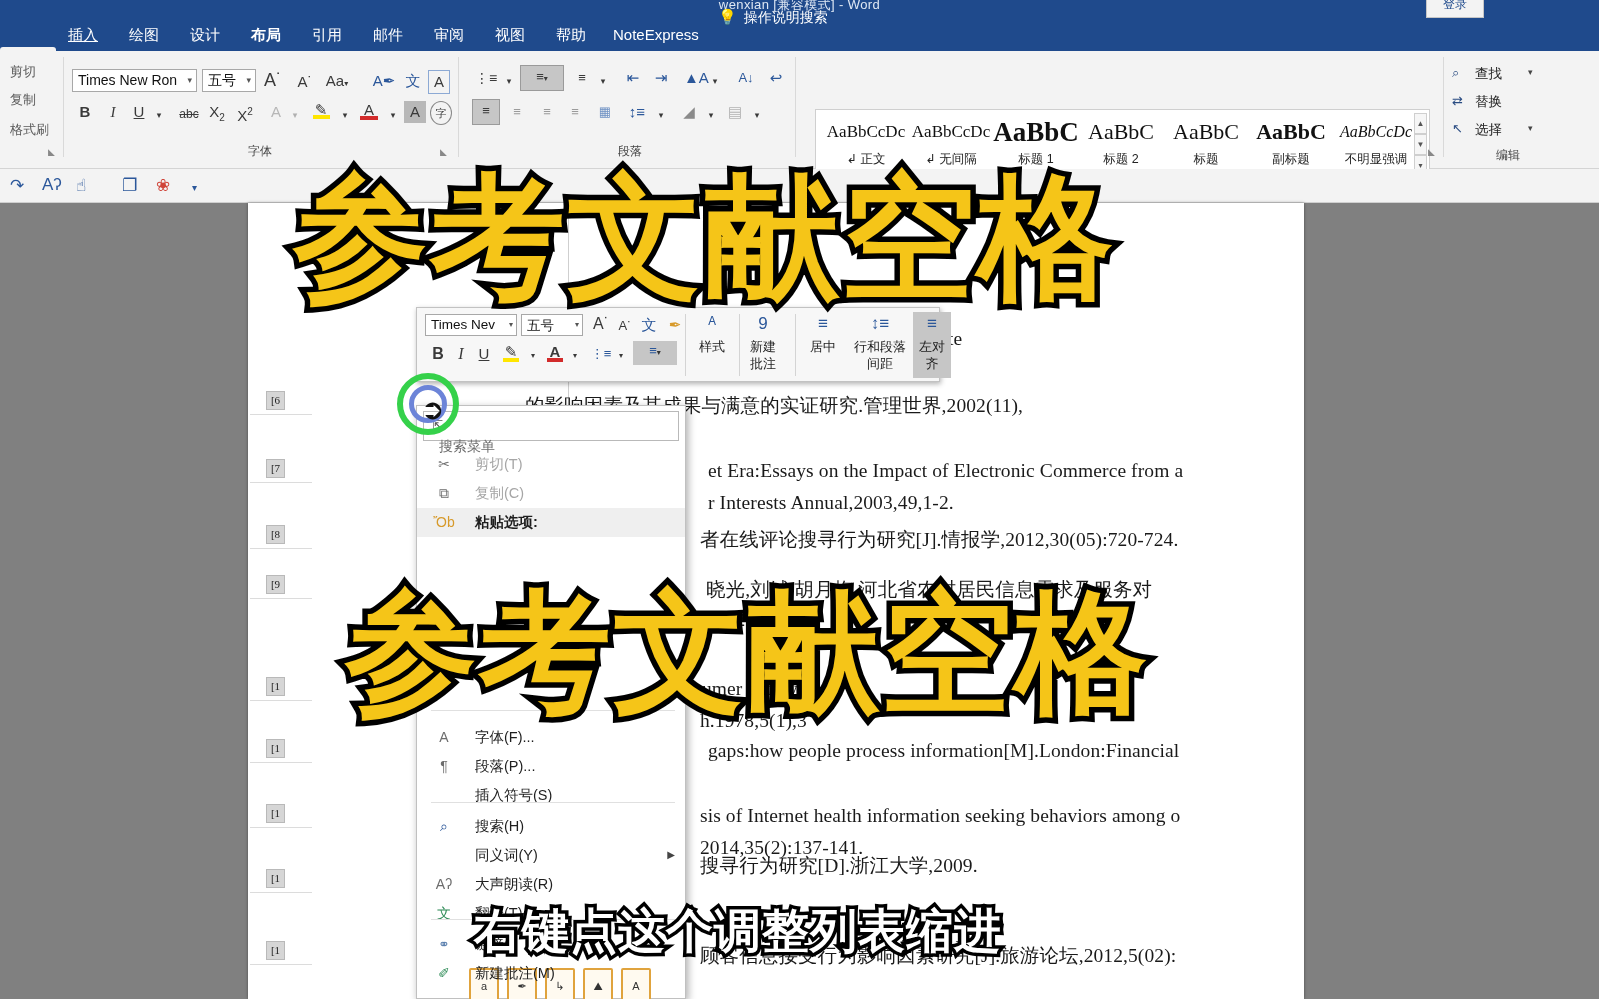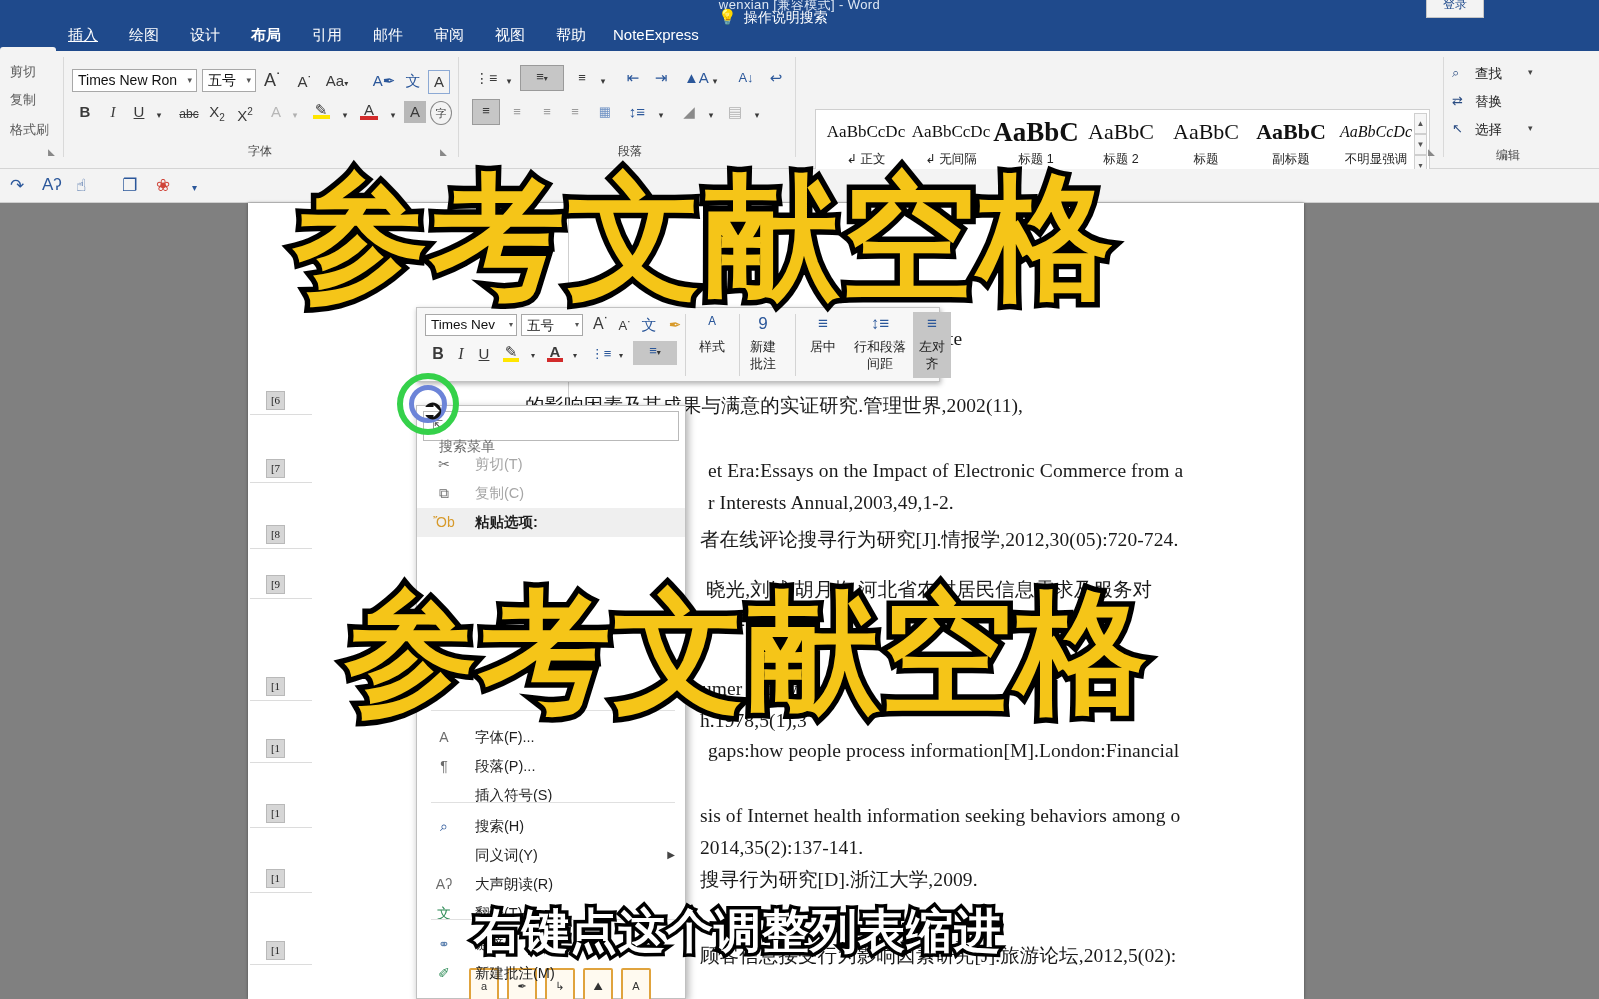--- a/index.html
+++ b/index.html
@@ -381,21 +381,21 @@
     <div class="docline" style="left: 708px; top: 257px;">et Era:Essays on the Impact of Electronic Commerce from a</div>
     <div class="docline" style="left: 708px; top: 289px;">r Interests Annual,2003,49,1-2.</div>
     <div class="docline" style="left: 700px; top: 323px;">者在线评论搜寻行为研究[J].情报学,2012,30(05):720-724.</div>
     <div class="docline" style="left: 706px; top: 373px;">晓光,刘钺,胡月梅.河北省农村居民信息需求及服务对</div>
     <div class="docline" style="left: 706px; top: 406px;">2012,33(0</div>
     <div class="docline" style="left: 702px; top: 475px;">umer Safety</div>
     <div class="docline" style="left: 700px; top: 507px;">h.1978,5(1),3</div>
     <div class="docline" style="left: 708px; top: 537px;">gaps:how people process information[M].London:Financial</div>
     <div class="docline" style="left: 700px; top: 602px;">sis of Internet health information seeking behaviors among o</div>
     <div class="docline" style="left: 700px; top: 634px;">2014,35(2):137-141.</div>
-    <div class="docline" style="left: 700px; top: 663px;">搜寻行为研究[D].浙江大学,2009.</div>
+    <div class="docline" style="left: 700px; top: 649px;">搜寻行为研究[D].浙江大学,2009.</div>
     <div class="docline" style="left: 700px; top: 739px;">顾客信息接受行为影响因素研究[J].旅游论坛,2012,5(02):</div>
     <div class="rowmark" style="top: 188px;">[6</div>
     <div class="hrule" style="top: 211px;"></div>
     <div class="rowmark" style="top: 256px;">[7</div>
     <div class="hrule" style="top: 279px;"></div>
     <div class="rowmark" style="top: 322px;">[8</div>
     <div class="hrule" style="top: 345px;"></div>
     <div class="rowmark" style="top: 372px;">[9</div>
     <div class="hrule" style="top: 395px;"></div>
     <div class="rowmark" style="top: 474px;">[1</div>

